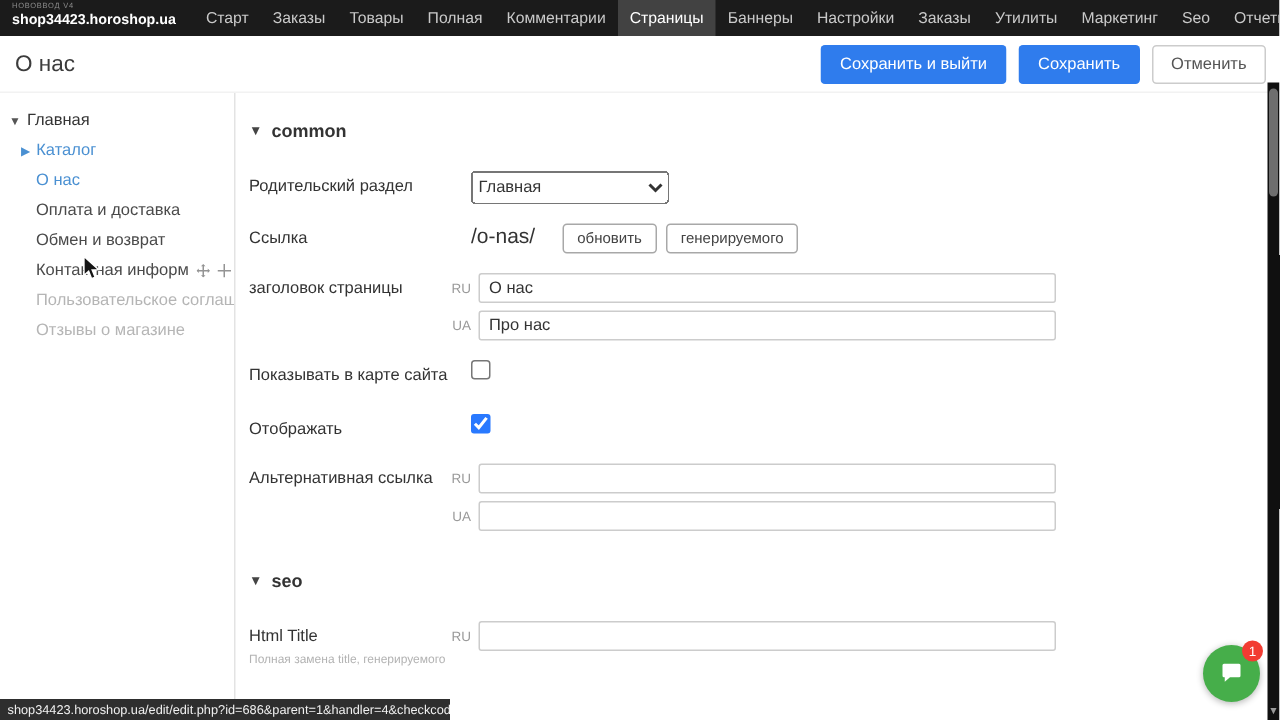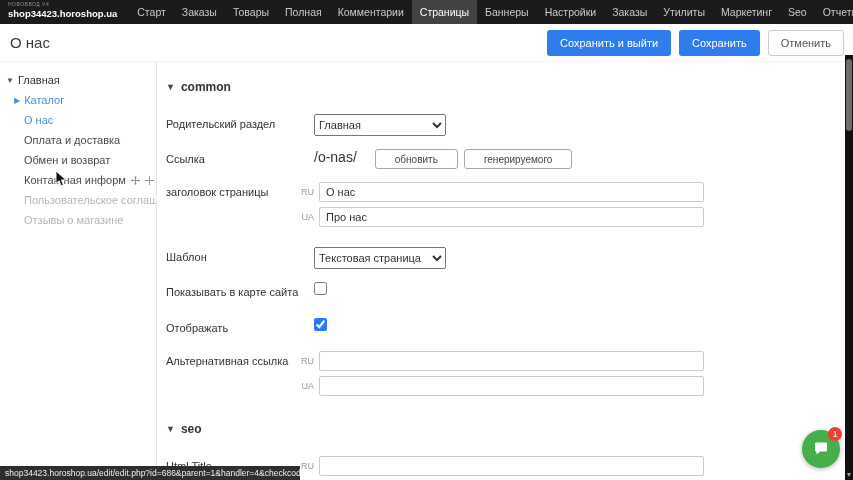--- a/index.html
+++ b/index.html
@@ -45,21 +45,21 @@
   .frow.top{align-items:flex-start}
   .flabel{width:148px;flex-shrink:0;font-size:11px;color:#333;line-height:20px}
   .flabel.narrow{width:132px}
   .fsub{font-size:8px;color:#b3b3b3;line-height:1.2;margin-top:1px;white-space:nowrap}
   .lang{width:16px;text-align:right;font-size:9px;color:#9a9a9a;margin-right:5px;flex-shrink:0;line-height:20px}
   .tinput{width:385px;height:20px;border:1px solid #ccc;border-radius:2px;font-size:11px;padding:0 6px;font-family:inherit;color:#333;outline:none}
   .tselect{height:22px;font-size:11px;font-family:inherit;min-width:132px;color:#333}
   .pair{display:flex;flex-direction:column;gap:5px}
   .pair-row{display:flex;align-items:flex-start}
   .link-text{font-size:14px;color:#333;margin-right:18px}
-  .mini-btn{font-size:10px;padding:3px 19px;border:1px solid #a8a8a8;border-radius:3px;background:#fff;color:#444;margin-right:6px;cursor:pointer;font-family:inherit}
+  .mini-btn{font-size:10px;padding:3px 9px;border:1px solid #a8a8a8;border-radius:3px;background:#fff;color:#444;margin-right:6px;cursor:pointer;font-family:inherit}
   .cb{width:13px;height:13px;accent-color:#2979ff;cursor:pointer}
 
   
   .statusbar{position:absolute;left:0;bottom:0;background:#2e2e2e;color:#f0f0f0;font-size:8.5px;padding:2px 5px;max-width:300px;white-space:nowrap;overflow:hidden;z-index:7}
 
   
   .chat{position:absolute;right:13px;bottom:12px;width:38px;height:38px;border-radius:50%;background:#46ae4a;display:flex;align-items:center;justify-content:center;box-shadow:0 1px 5px rgba(0,0,0,.3);cursor:pointer;z-index:7}
   .chat-badge{position:absolute;top:-3px;right:-2px;background:#f23c32;color:#fff;font-size:9px;width:14px;height:14px;border-radius:50%;display:flex;align-items:center;justify-content:center}
 
   
@@ -174,26 +174,20 @@
         <span class="lang">RU</span>
         <input class="tinput" value="О нас" style="">
       </div>
       <div class="pair-row">
         <span class="lang">UA</span>
         <input class="tinput" value="Про нас" style="">
       </div>
     </div>
   </div>
 
-  <div class="frow" style="margin-top:20px">
-    <div class="flabel">Шаблон</div>
-    <select class="tselect">
-      <option>Текстовая страница</option>
-    </select>
-  </div>
 
   <div class="frow">
     <div class="flabel">Показывать в карте сайта</div>
     <input type="checkbox" class="cb" style="">
   </div>
 
   <div class="frow" style="margin-top:16px">
     <div class="flabel">Отображать</div>
     <input type="checkbox" class="cb" checked="" style="">
   </div>

